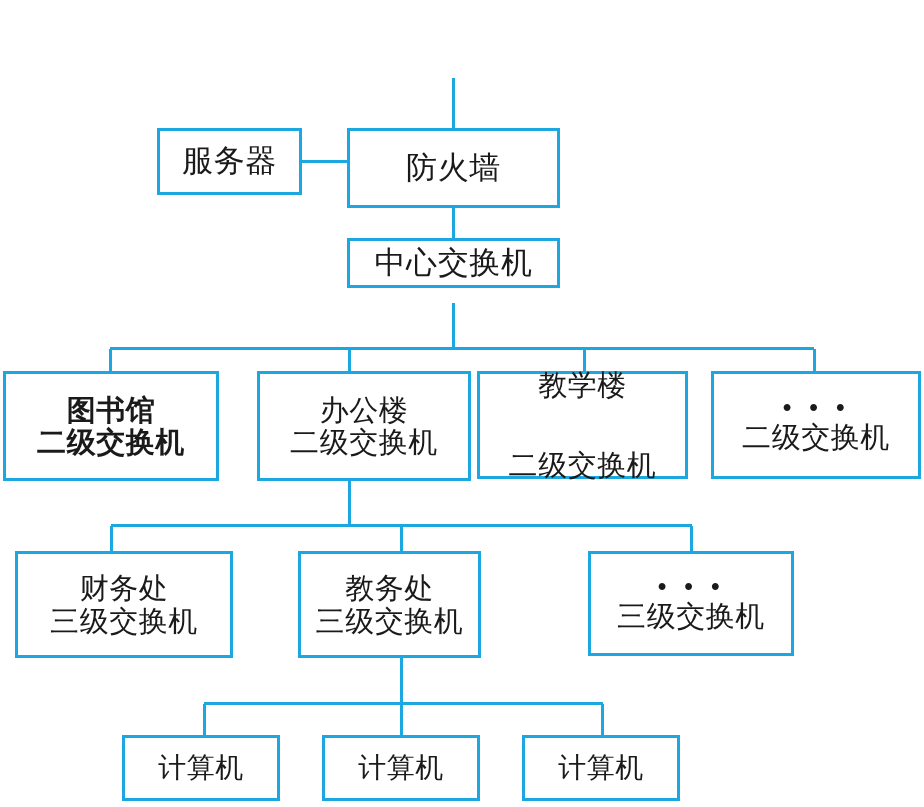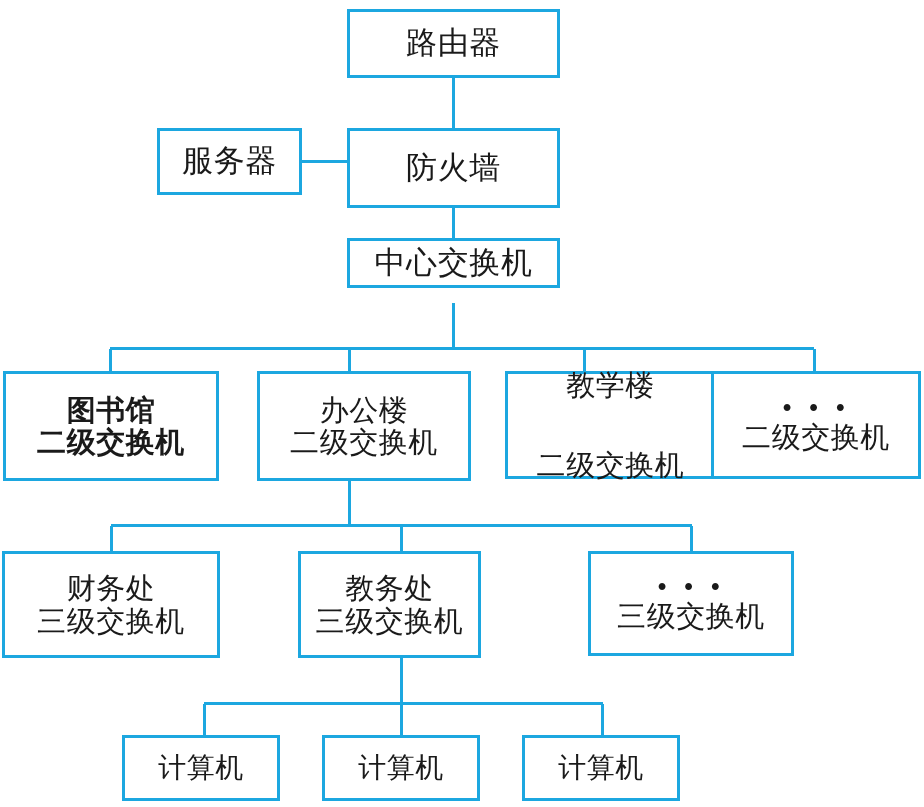--- a/index.html
+++ b/index.html
@@ -87,23 +87,20 @@
       <path d="M 691.5 525.5 L 691.5 551"></path>
 
       <path d="M 401.5 658 L 401.5 703.5"></path>
       <path d="M 204 703.5 L 603 703.5"></path>
       <path d="M 204.5 703.5 L 204.5 735"></path>
       <path d="M 401.5 703.5 L 401.5 735"></path>
       <path d="M 602.5 703.5 L 602.5 735"></path>
     </g>
   </svg>
 
-  <div class="node one-line" style="left:347px; top:9px; width:213px; height:69px;">
-    <span class="line">路由器</span>
-  </div>
 
   <div class="node one-line" style="left:157px; top:128px; width:145px; height:67px;">
     <span class="line">服务器</span>
   </div>
 
   <div class="node one-line" style="left:347px; top:128px; width:213px; height:80px;">
     <span class="line">防火墙</span>
   </div>
 
   <div class="node one-line" style="left:347px; top:238px; width:213px; height:50px;">
@@ -113,31 +110,31 @@
   <div class="node two-line" style="left:3px; top:371px; width:216px; height:110px;font-weight:bold;">
     <span class="line">图书馆</span>
     <span class="line">二级交换机</span>
   </div>
 
   <div class="node two-line" style="left:257px; top:371px; width:214px; height:110px;">
     <span class="line">办公楼</span>
     <span class="line">二级交换机</span>
   </div>
 
-  <div class="node two-line" style="left:505px; top:371px; width:211px; height:108px;gap:48px;">
+  <div class="node two-line" style="left:477px; top:371px; width:211px; height:108px;gap:48px;">
     <span class="line">教学楼</span>
     <span class="line">二级交换机</span>
   </div>
 
   <div class="node two-line" style="left:711px; top:371px; width:210px; height:108px;">
     <span class="line ellipsis">• • •</span>
     <span class="line">二级交换机</span>
   </div>
 
-  <div class="node two-line" style="left:2px; top:551px; width:218px; height:107px;">
+  <div class="node two-line" style="left:15px; top:551px; width:218px; height:107px;">
     <span class="line">财务处</span>
     <span class="line">三级交换机</span>
   </div>
 
   <div class="node two-line" style="left:298px; top:551px; width:183px; height:107px;">
     <span class="line">教务处</span>
     <span class="line">三级交换机</span>
   </div>
 
   <div class="node two-line" style="left:588px; top:551px; width:206px; height:105px;">

